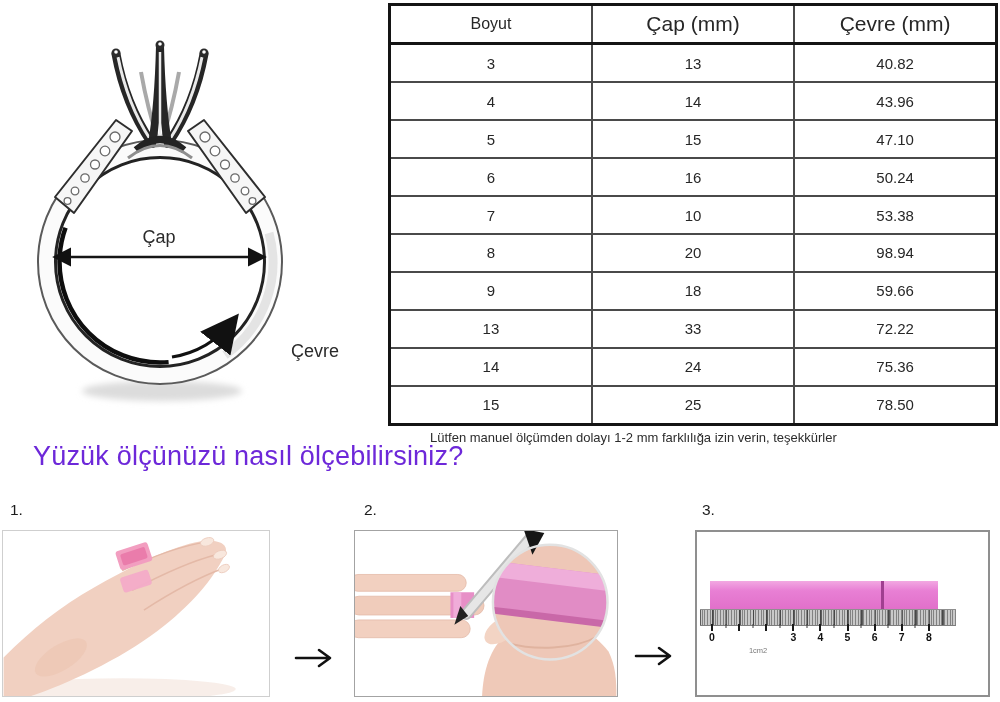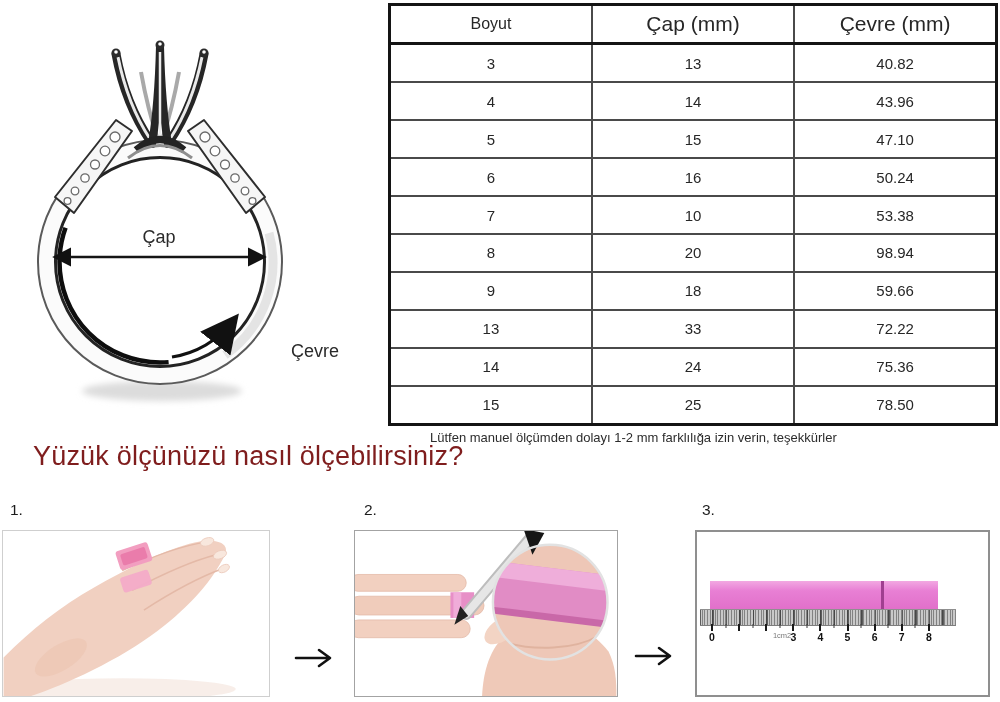--- a/index.html
+++ b/index.html
@@ -17,21 +17,21 @@
       color:#272727;font-weight:400;vertical-align:middle;}
   .size-table thead th{height:36px;border-bottom:3px solid #141414;}
   .size-table th.small{font-size:16px;}
   .size-table th.big{font-size:21px;margin-top:22px;}
   .size-table td{font-size:15px;}
 
   .note{position:absolute;left:430px;top:430px;width:540px;text-align:left;
       font-size:13px;color:#2c2c2c;}
 
   .heading{position:absolute;left:33px;top:441px;margin:0;font-size:27px;
-      font-weight:400;color:#7f1d1d;letter-spacing:.2px;}
+      font-weight:400;color:#6d28d9;letter-spacing:.2px;}
 
   .step-num{position:absolute;top:501px;font-size:15.5px;color:#1c1c1c;}
   .n1{left:10px;} .n2{left:364px;} .n3{left:702px;}
 
   .photo{position:absolute;top:530px;height:167px;background:#fff;box-sizing:border-box;}
   .p1{left:2px;width:268px;border:1px solid #cfcfcf;}
   .p2{left:354px;width:264px;border:1px solid #a3a3a3;}
   .p3{left:695px;width:295px;border:2px solid #8f8f8f;}
   .photo svg{display:block;width:100%;height:100%;}
 
@@ -47,21 +47,21 @@
       background-color:#c9c9c9;
       background-image:
         repeating-linear-gradient(90deg,rgba(45,45,45,.45) 0 1px,transparent 1px 2.7px),
         repeating-linear-gradient(90deg,rgba(20,20,20,.6) 0 1.5px,transparent 1.5px 13.55px);
       background-position:12px 0;
       border-top:1px solid #8f8f8f;border-bottom:1px solid #7d7d7d;}
   .tick{position:absolute;top:92px;width:2px;height:7px;background:#191919;transform:translateX(-50%);}
   .tick.half{height:4px;width:1px;background:#3a3a3a;}
   .rnum{position:absolute;top:99px;transform:translateX(-50%);
       font-size:10.5px;font-weight:bold;color:#111;}
-  .runit{position:absolute;top:99px;transform:translateX(-50%);font-size:7.5px;color:#787878;margin-left:24px;}
+  .runit{position:absolute;top:114px;transform:translateX(-50%);font-size:7.5px;color:#787878;}
 </style>
 </head>
 <body>
 
 <div class="page">
 
   <svg class="ring-svg" viewBox="0 0 390 430">
     <defs>
       <marker id="ah" viewBox="0 0 10 10" refX="8" refY="5" markerWidth="8" markerHeight="8" orient="auto-start-reverse">
         <path d="M0,0 L10,5 L0,10 z" fill="#111"></path>

